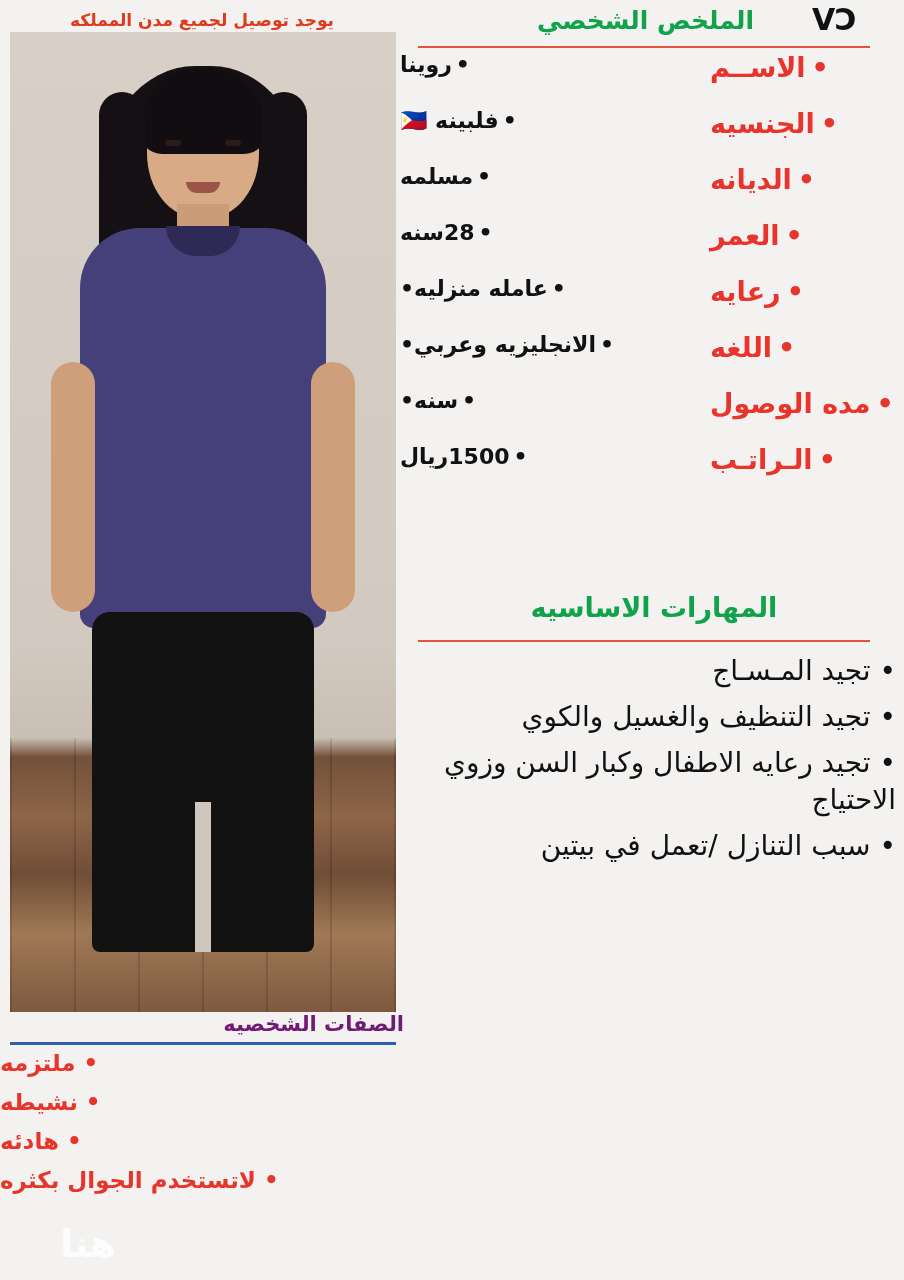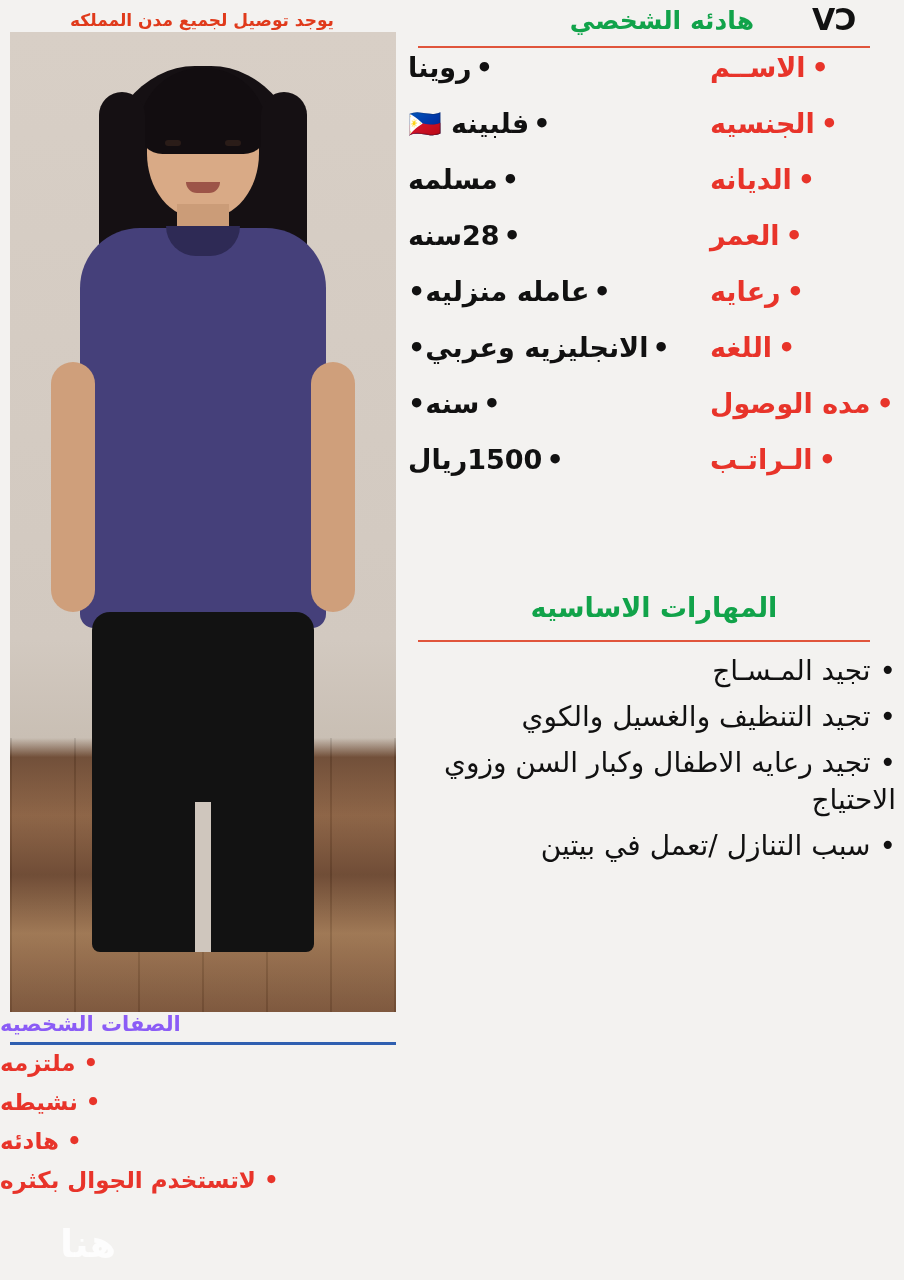--- a/index.html
+++ b/index.html
@@ -162,25 +162,25 @@
     font-weight: bold;
     color: #e8342a;
     white-space: nowrap;
     line-height: 1.15;
     padding-left: 4px;
   }
   .lbl .dot { color: #e8342a; margin-left: 6px; }
   .val {
     flex: 1;
     text-align: left;
-    font-size: 27px;
+    font-size: 22px;
     font-weight: bold;
     color: #111;
     line-height: 1.2;
-    padding-left: 12px;
+    padding-left: 4px;
   }
   .val .dot { margin-left: 4px; }
 
   
   .skills-title {
     position: absolute;
     top: 592px; right: 0;
     width: 500px;
     text-align: center;
     font-size: 27px;
@@ -207,24 +207,24 @@
     margin-bottom: 8px;
     text-align: right;
     padding-left: 10px;
   }
 
   
   .traits-title {
     position: absolute;
     top: 1012px; left: 0;
     width: 404px;
-    text-align: left;
+    text-align: right;
     font-size: 21px;
     font-weight: bold;
-    color: #8b5cf6;
+    color: #701a75;
   }
   .hr-traits {
     position: absolute;
     top: 1042px; left: 10px;
     width: 386px; height: 3px;
     background: #2f5fb0;
   }
   .traits {
     position: absolute;
     top: 1052px; left: 0;
@@ -250,21 +250,21 @@
     pointer-events: none;
   }
 </style>
 </head>
 <body>
 
 <div class="page">
 
   <div class="top-bar">
     <div class="cv-logo">CV</div>
-    <div class="summary-title">هادئه الشخصي</div>
+    <div class="summary-title">الملخص الشخصي</div>
     <div class="delivery-note">يوجد توصيل لجميع مدن المملكه</div>
   </div>
   <div class="hr-top"></div>
 
   <div class="photo-frame">
     <div class="wall"></div>
     <div class="p-hair-back"></div>
     <div class="p-head"></div>
     <div class="p-hair-top"></div>
     <div class="p-hair-side l"></div>

